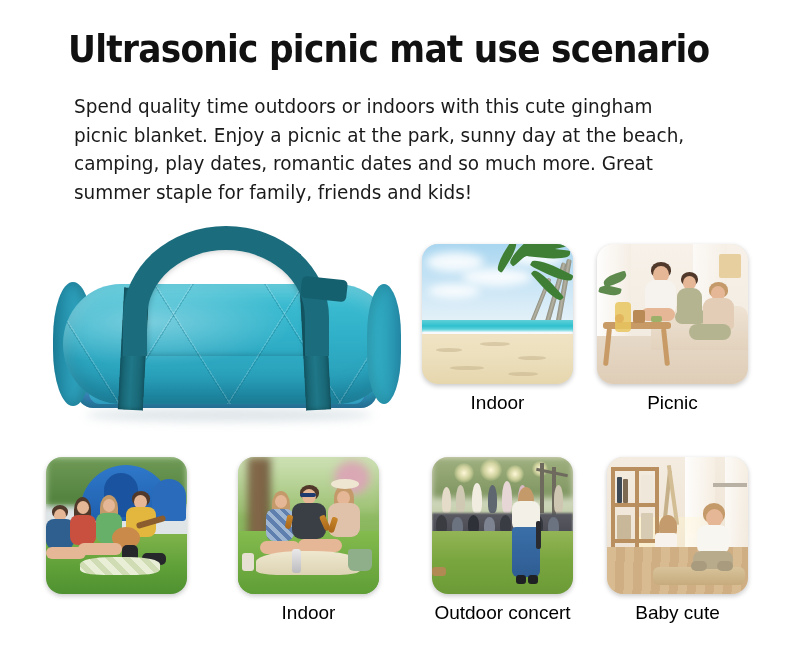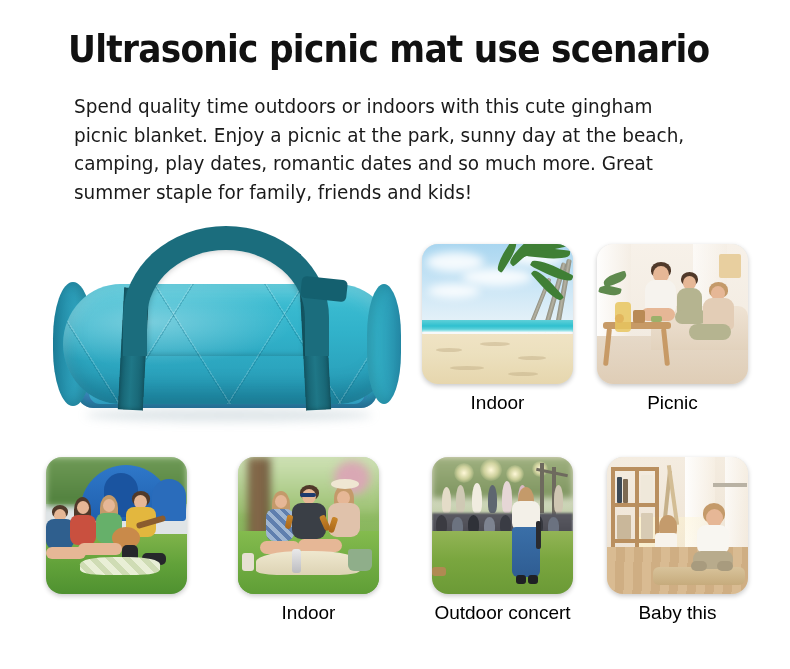--- a/index.html
+++ b/index.html
@@ -498,14 +498,14 @@
       <div class="layer baby-mat" style="left:46px; top:110px; width:92px; height:18px;"></div>
 
       <div class="layer hair-blonde" style="left:96px; top:46px; width:22px; height:20px; border-radius:50% 50% 40% 40%;"></div>
       <div class="layer person-skin" style="left:99px; top:52px; width:17px; height:18px;"></div>
       <div class="layer" style="left:90px; top:68px; width:32px; height:30px; background:#f8f6f1; border-radius:9px;"></div>
       <div class="layer" style="left:86px; top:94px; width:40px; height:18px; background:#b8ab8c; border-radius:8px;"></div>
       <div class="layer" style="left:84px; top:104px; width:16px; height:10px; background:#a89b7e; border-radius:5px;"></div>
       <div class="layer" style="left:110px;top:104px; width:16px; height:10px; background:#a89b7e; border-radius:5px;"></div>
     </div>
   </div>
-  <div class="card-caption" style="width:141px;">Baby this</div>
+  <div class="card-caption" style="width:141px;">Baby cute</div>
 </div>
 
 </body></html>

